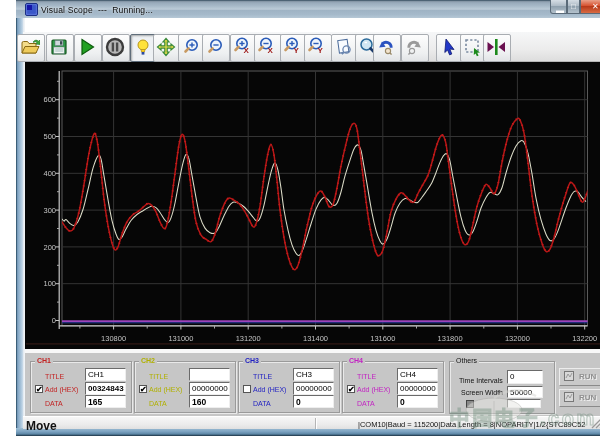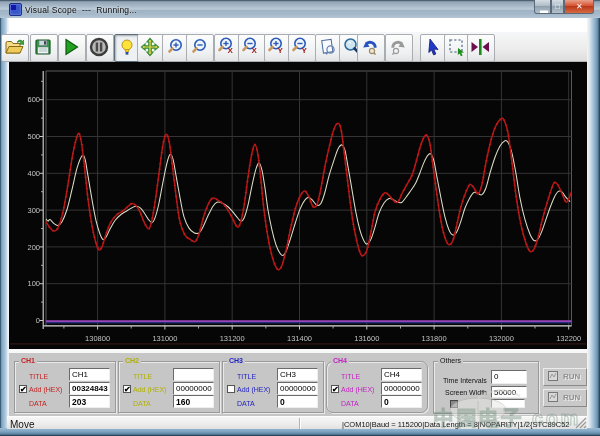--- a/index.html
+++ b/index.html
@@ -1,17 +1,17 @@
 <!DOCTYPE html>
 <html><head>
 <meta charset="utf-8">
 <style>
 html,body{margin:0;padding:0;}
 body{width:600px;height:436px;overflow:hidden;font-family:"Liberation Sans",sans-serif;background:#fff;}
-#win{position:absolute;left:0;top:0;width:476px;height:436px;}
+#win{position:absolute;left:16px;top:0;width:476px;height:436px;}
 .abs{position:absolute;}
 
 #frameL{left:0;top:0;width:9px;height:436px;background:linear-gradient(90deg,#33566f 0,#33566f 4%,#7fa3c2 18%,#a9c4da 55%,#c3d6e6 72%,#e9eef3 85%,#f4f6f8 100%);}
 #frameR{left:587px;top:0;width:13px;height:436px;background:linear-gradient(90deg,#f2f5f7 0,#dfe8ef 18%,#b7cdde 38%,#8cafc9 62%,#6c92b0 80%,#33566f 94%,#26323c 100%);}
 #frameB{left:0;top:428px;width:600px;height:8px;background:linear-gradient(180deg,#9dbdd4 0,#7ca2c0 45%,#5d87a6 75%,#2e4d64 92%,#222e38 100%);}
 
 #title{left:0;top:0;width:600px;height:18px;background:linear-gradient(180deg,#7e8f9f 0,#98aabb 10%,#a8bac9 30%,#bccbd8 48%,#9fb3c4 55%,#a6bacb 80%,#b6c8d6 100%);border-top:1px solid #4d6375;box-sizing:border-box;}
 #ticon{left:9px;top:3px;width:11px;height:11px;background:#3a57c8;border:1px solid #1b2f86;border-radius:2px;box-shadow:inset 0 0 2px #9db0ff;}
 #ticon2{left:11px;top:5px;width:5px;height:5px;background:#1515a8;}
 #ttext{left:25px;top:5px;font-size:8.5px;color:#0c0c0c;letter-spacing:0.2px;text-shadow:0 0 3px rgba(255,255,255,.9);}
@@ -281,21 +281,21 @@
 </svg>
   <div class="abs" id="panel"></div>
   <div class="abs gbox" style="left:14px;width:100px;">
 <span class="glabel" style="color:#c22222;">CH1</span>
 <span class="flabel" style="left:14px;top:11px;color:#c22222;">TITLE</span>
 <div class="field" style="left:54px;top:6px;width:41px;height:13px;">CH1</div>
 <span class="cbx" style="left:4px;top:23px;">✔</span>
 <span class="flabel" style="left:14px;top:24px;color:#c22222;">Add (HEX)</span>
 <div class="field" style="left:54px;top:20px;width:41px;height:13px;font-weight:bold;">00324843</div>
 <span class="flabel" style="left:14px;top:38px;color:#c22222;">DATA</span>
-<div class="field" style="left:54px;top:33px;width:41px;height:13px;font-weight:bold;font-size:8.5px;">203</div>
+<div class="field" style="left:54px;top:33px;width:41px;height:13px;font-weight:bold;font-size:8.5px;">165</div>
 </div>
 <div class="abs gbox" style="left:118px;width:100px;">
 <span class="glabel" style="color:#b0b000;">CH2</span>
 <span class="flabel" style="left:14px;top:11px;color:#b0b000;">TITLE</span>
 <div class="field" style="left:54px;top:6px;width:41px;height:13px;"></div>
 <span class="cbx" style="left:4px;top:23px;">✔</span>
 <span class="flabel" style="left:14px;top:24px;color:#b0b000;">Add (HEX)</span>
 <div class="field" style="left:54px;top:20px;width:41px;height:13px;">00000000</div>
 <span class="flabel" style="left:14px;top:38px;color:#b0b000;">DATA</span>
 <div class="field" style="left:54px;top:33px;width:41px;height:13px;font-weight:bold;font-size:8.5px;">160</div>
@@ -303,21 +303,21 @@
 <div class="abs gbox" style="left:222px;width:100px;">
 <span class="glabel" style="color:#2222c2;">CH3</span>
 <span class="flabel" style="left:14px;top:11px;color:#2222c2;">TITLE</span>
 <div class="field" style="left:54px;top:6px;width:41px;height:13px;">CH3</div>
 <span class="cbx" style="left:4px;top:23px;"></span>
 <span class="flabel" style="left:14px;top:24px;color:#2222c2;">Add (HEX)</span>
 <div class="field" style="left:54px;top:20px;width:41px;height:13px;">00000000</div>
 <span class="flabel" style="left:14px;top:38px;color:#2222c2;">DATA</span>
 <div class="field" style="left:54px;top:33px;width:41px;height:13px;font-weight:bold;font-size:8.5px;">0</div>
 </div>
-<div class="abs gbox" style="left:326px;width:100px;border-radius:7px;">
+<div class="abs gbox" style="left:326px;width:100px;">
 <span class="glabel" style="color:#c222c2;">CH4</span>
 <span class="flabel" style="left:14px;top:11px;color:#c222c2;">TITLE</span>
 <div class="field" style="left:54px;top:6px;width:41px;height:13px;">CH4</div>
 <span class="cbx" style="left:4px;top:23px;">✔</span>
 <span class="flabel" style="left:14px;top:24px;color:#c222c2;">Add (HEX)</span>
 <div class="field" style="left:54px;top:20px;width:41px;height:13px;">00000000</div>
 <span class="flabel" style="left:14px;top:38px;color:#c222c2;">DATA</span>
 <div class="field" style="left:54px;top:33px;width:41px;height:13px;font-weight:bold;font-size:8.5px;">0</div>
 </div>
 <div class="abs gbox" style="left:433px;top:361px;width:104px;height:51px;">
@@ -337,21 +337,21 @@
       <span style="position:absolute;left:19px;top:3px;">RUN</span>
     </div>
 <div class="rbtn" style="top:389px;">
       <svg width="10" height="10" viewBox="0 0 10 10" style="position:absolute;left:4px;top:2px;">
         <rect x="0.5" y="0.5" width="9" height="9" fill="#d8d8d8" stroke="#777"></rect>
         <path d="M2 7 L4 3 L6 6 L8 2" stroke="#999" fill="none"></path>
       </svg>
       <span style="position:absolute;left:19px;top:3px;">RUN</span>
     </div>
   <div class="abs" id="status">
-    <span class="abs" style="left:3px;top:2px;font-size:10px;">Move</span>
+    <span class="abs" style="left:3px;top:2px;font-size:12px;font-weight:bold;">Move</span>
     <span class="abs" style="left:295px;top:2.5px;margin-left:40px;">|COM10|Baud = 115200|Data Length = 8|NOPARITY|1/2{STC89C52</span>
     <span class="sdiv" style="left:292px;"></span>
     <svg class="abs" style="left:568px;top:0px;" width="12" height="12" viewBox="0 0 12 12">
         <line x1="11" y1="1" x2="1" y2="11" stroke="#9a9a9a" stroke-width="1.2"></line>
         <line x1="11" y1="5" x2="5" y2="11" stroke="#9a9a9a" stroke-width="1.2"></line>
         <line x1="11" y1="9" x2="9" y2="11" stroke="#9a9a9a" stroke-width="1.2"></line>
       </svg>
   </div>
   <svg class="abs" style="left:0;top:0;" width="600" height="436" viewBox="0 0 600 436">
 <g opacity="0.5">

